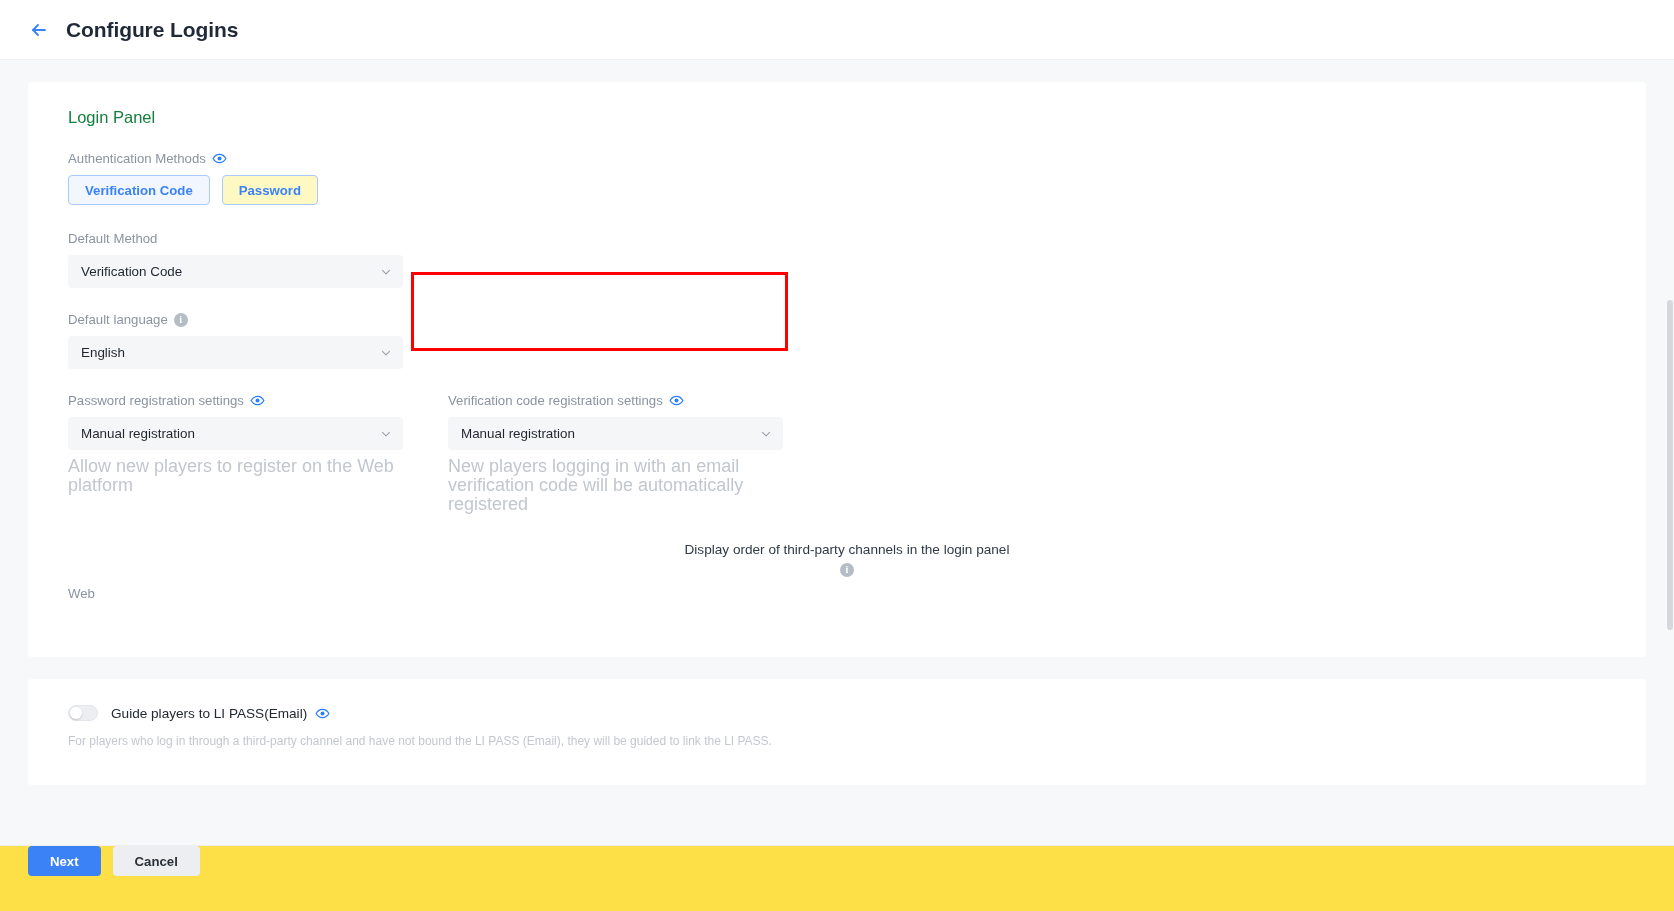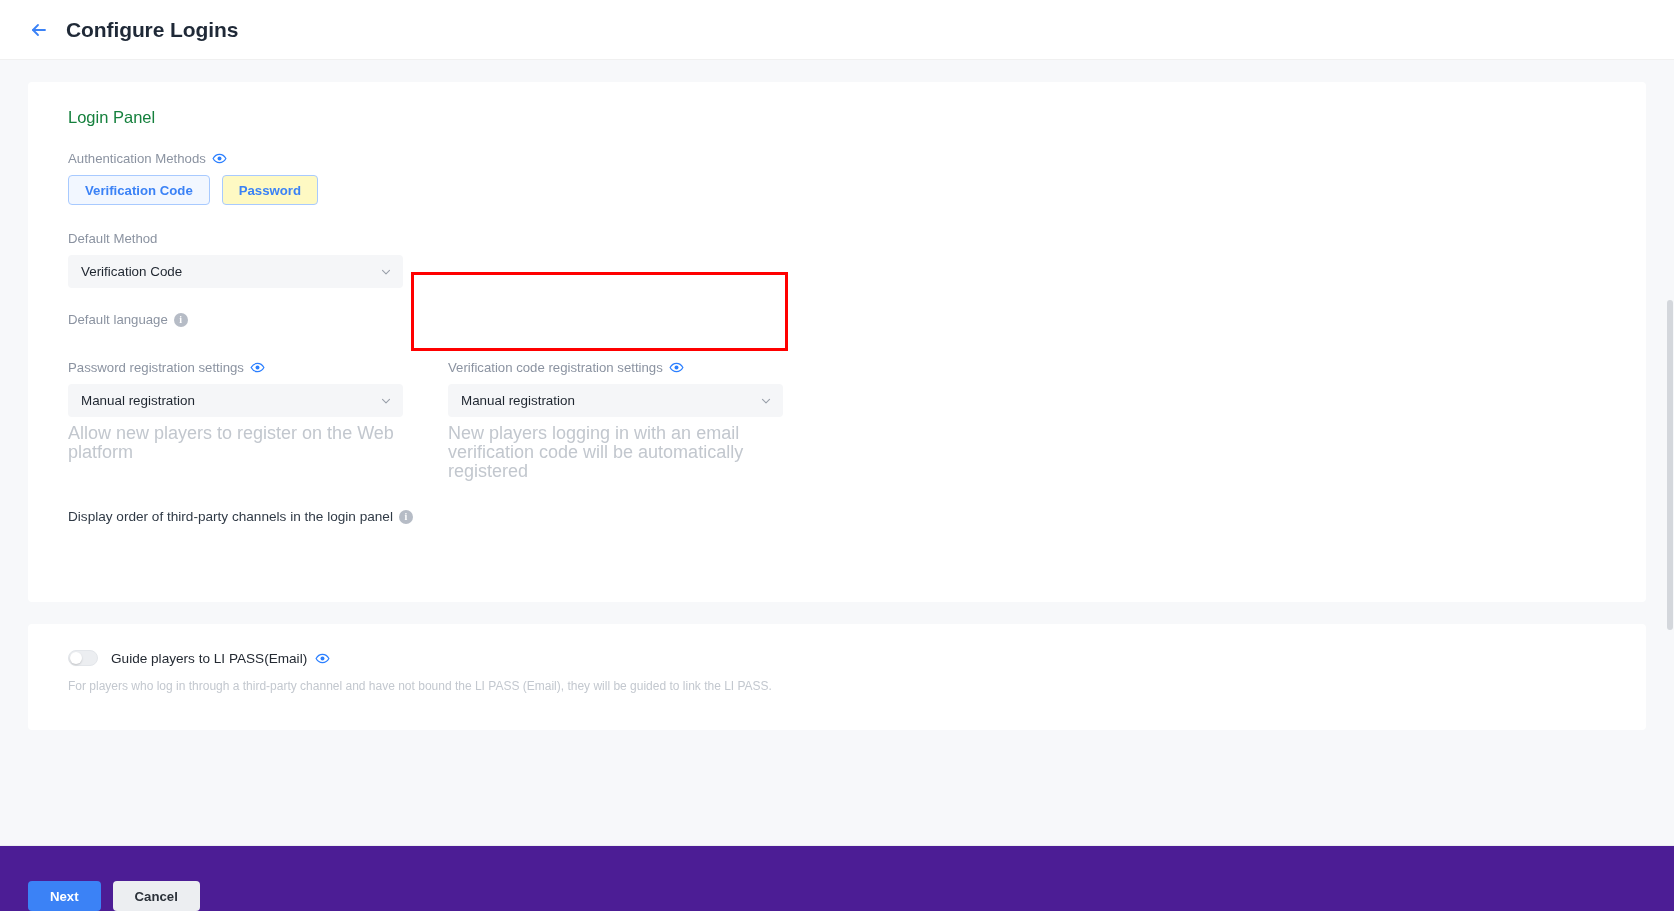--- a/index.html
+++ b/index.html
@@ -68,21 +68,21 @@
   }
 
   .field-label {
     font-size: 13.2px;
     color: #8b93a1;
     display: flex;
     align-items: center;
     gap: 6px;
     margin-bottom: 9px;
   }
-  .field-label.dark { color: #303a46; font-size: 13.6px; }
+  .field-label.dark { color: #303a46; font-size: 13.6px; flex-direction: column; }
 
   
   .eye-icon { display: inline-flex; color: #2b7fff; cursor: pointer; }
   .eye-icon svg { display: block; }
 
   
   .info-icon {
     width: 14px; height: 14px;
     border-radius: 50%;
     background: #b6bcc6;
@@ -190,24 +190,24 @@
     color: #c3c8cf;
     line-height: 20px;
     max-width: 730px;
   }
 
   
   .footer-bar {
     position: absolute;
     left: 0; right: 0; bottom: 0;
     height: 66px;
-    background: #4c1d95;
+    background: #fde047;
     border-top: 1px solid #eceef0;
     display: flex;
-    align-items: flex-end;
+    align-items: flex-start;
     padding-left: 28px;
     gap: 12px;
     z-index: 6;
   }
   .btn {
     height: 30px;
     border-radius: 4px;
     font-size: 13.2px;
     font-weight: bold;
     display: flex;
@@ -290,20 +290,28 @@
           </div>
         </div>
       </div>
 
       <div class="two-col block">
         <div class="col-left">
           <div class="field-label">
             <span>Default language</span>
             <span class="info-icon">i</span>
           </div>
+          <div class="select-box">
+            <span>English</span>
+            <span class="chev">
+              <svg width="14" height="14" viewBox="0 0 16 16" fill="none" stroke="currentColor" stroke-width="1.3" stroke-linecap="round" stroke-linejoin="round">
+                  <path d="M4 6.2l4 4 4-4"></path>
+                </svg>
+            </span>
+          </div>
         </div>
         <div class="col-right"></div>
       </div>
 
       <div class="two-col block" style="margin-bottom:16px;">
         <div class="col-left">
           <div class="field-label">
             <span>Password registration settings</span>
             <span class="eye-icon">
               <svg width="15" height="15" viewBox="0 0 16 16" fill="none" stroke="currentColor" stroke-width="1.3">
@@ -342,20 +350,23 @@
           </div>
           <div class="helper-text">New players logging in with an email verification code will be automatically registered</div>
         </div>
       </div>
 
       <div class="block" style="margin-top:28px;">
         <div class="field-label dark">
           <span>Display order of third-party channels in the login panel</span>
           <span class="info-icon">i</span>
         </div>
+        <div style="font-size:13.2px;color:#8b93a1;margin-top:9px;">
+          <span>Web</span>
+        </div>
       </div>
 
     </div>
 
     <div class="highlight-wrap"></div>
   </div>
 
   <div class="card" id="account-linking-card">
 
     <div class="toggle-row">

